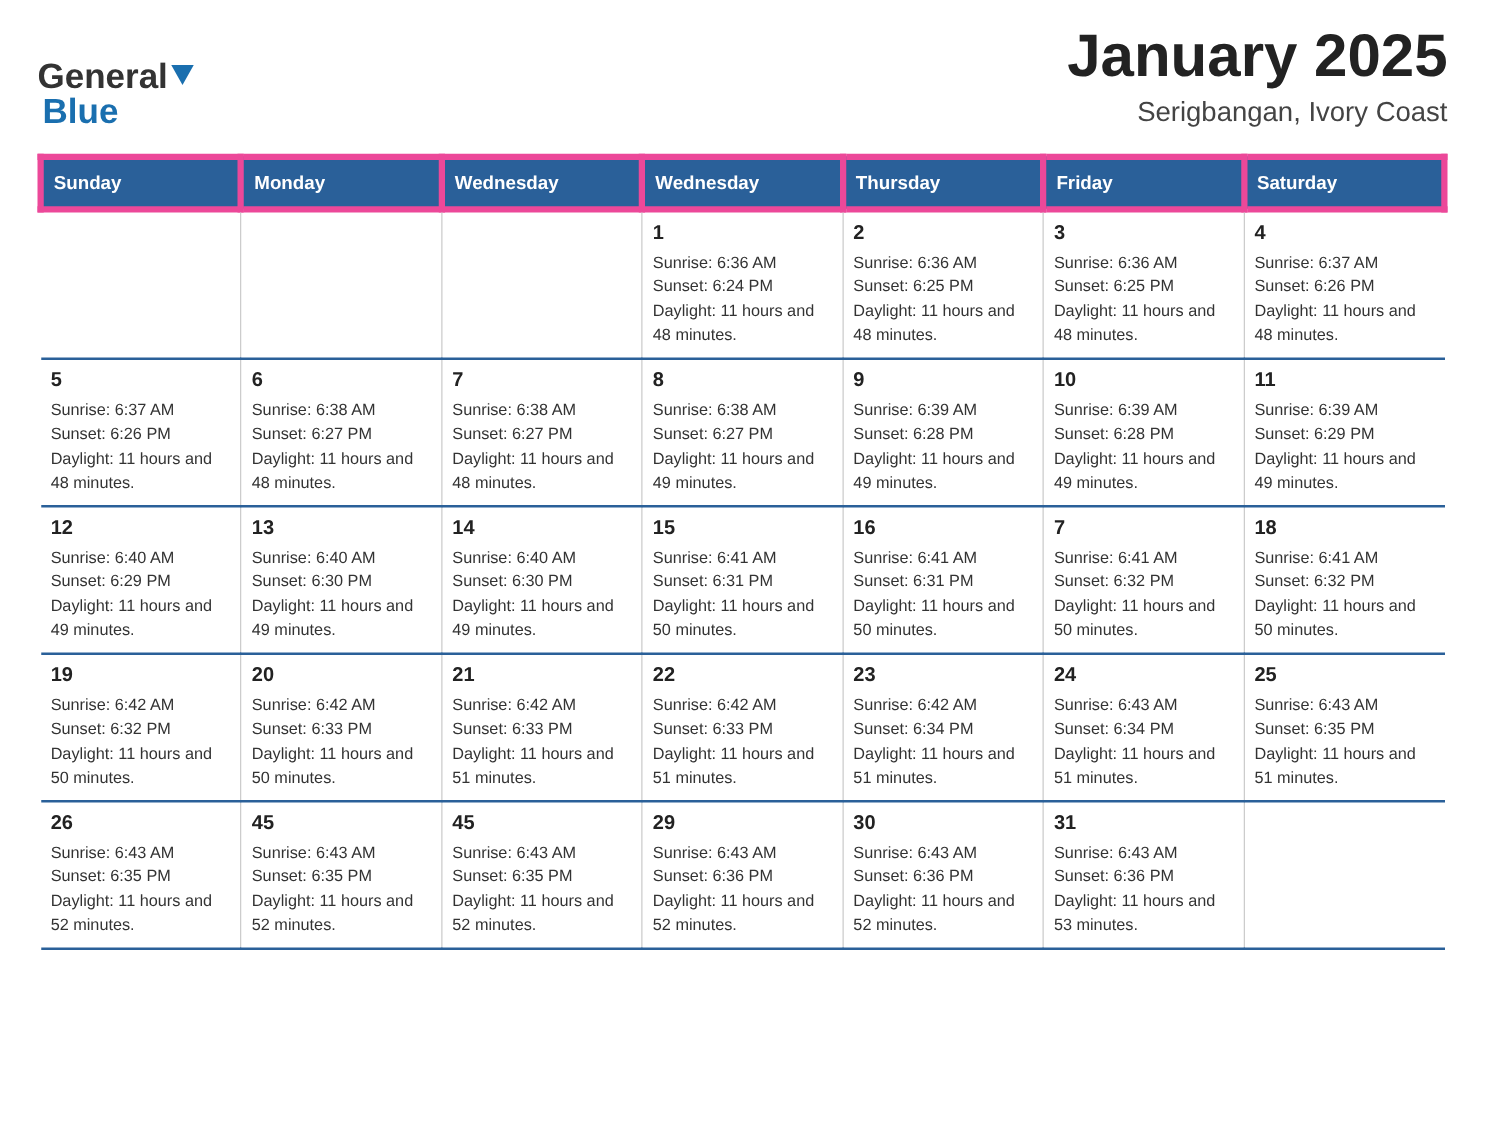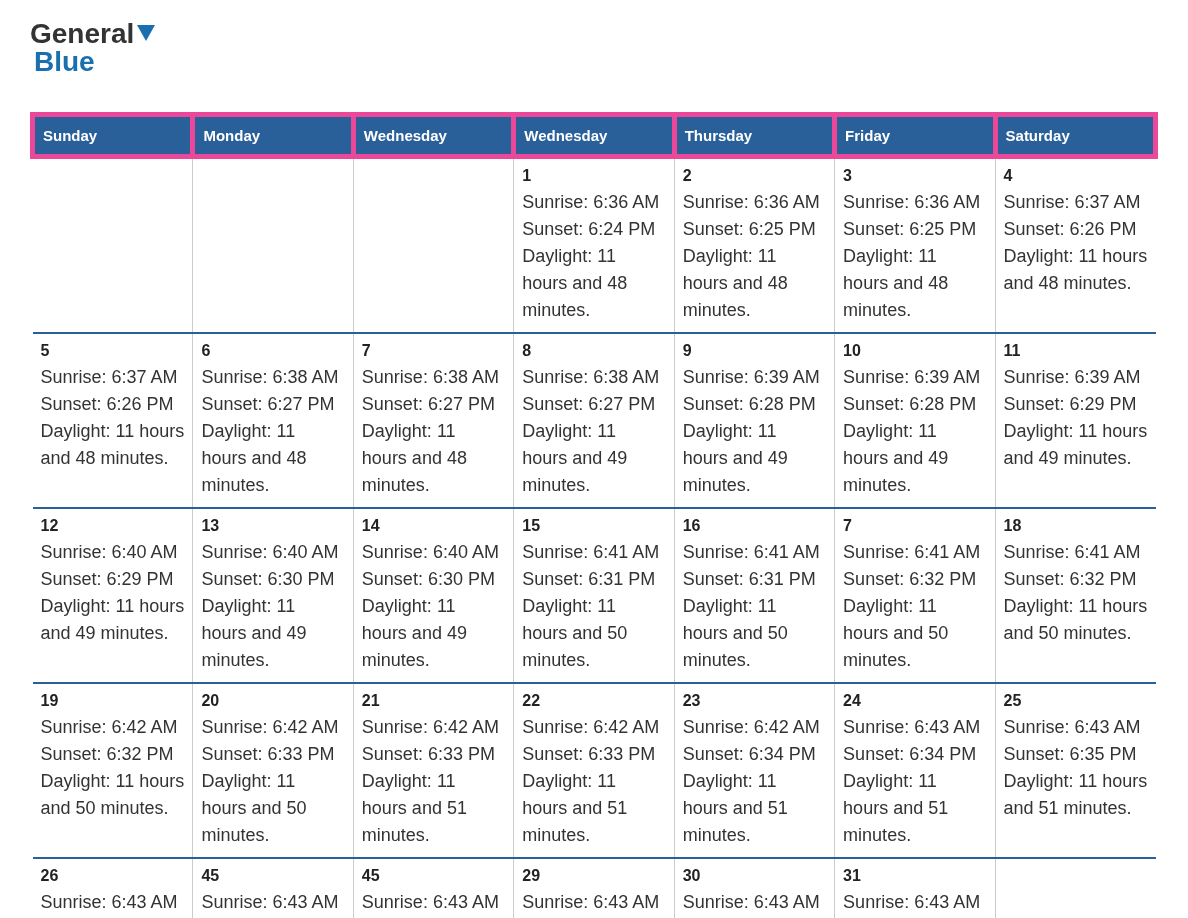--- a/index.html
+++ b/index.html
@@ -7,21 +7,21 @@
       font-family: Arial, sans-serif;
       background: #fff;
       width: 1188px;
       min-height: 918px;
       padding: 20px 30px;
     }
     .header {
       display: flex;
       justify-content: space-between;
       align-items: flex-end;
-      margin-bottom: 36px;
+      margin-bottom: 20px;
     }
     .logo {
       display: flex;
       align-items: center;
     }
     .logo-text-general {
       font-size: 28px;
       font-weight: bold;
       color: #333;
     }
@@ -74,41 +74,45 @@
       border-right: none;
     }
     .day-number {
       font-size: 16px;
       font-weight: bold;
       color: #222;
       display: block;
       margin-bottom: 4px;
     }
     .day-info {
-      font-size: 18px;
+      font-size: 13px;
       color: #333;
       line-height: 1.5;
     }
     .empty-cell {
       background: #fff;
     }
   </style>
 </head>
 <body>
 
 <div class="header">
   <div class="logo">
     <div style="line-height:1;">
       <span style="display:inline-block; vertical-align:middle;">
         <span class="logo-text-general">General</span><span style="display:inline-block; width:0; height:0; border-left:9px solid transparent; border-right:9px solid transparent; border-top:16px solid #1a6faf; margin-left:3px; vertical-align:middle; position:relative; top:-6px;"></span>
       </span>
       <br>
       <span class="logo-text-blue" style="margin-left:4px;">Blue</span>
     </div>
   </div>
+  <div class="title-block">
+    <h1>January 2025</h1>
+    <h2>Serigbangan, Ivory Coast</h2>
+  </div>
 </div>
 
 <table>
   <thead>
     <tr>
     <th>Sunday</th>
         <th>Monday</th>
         <th>Wednesday</th>
         <th>Wednesday</th>
         <th>Thursday</th>

